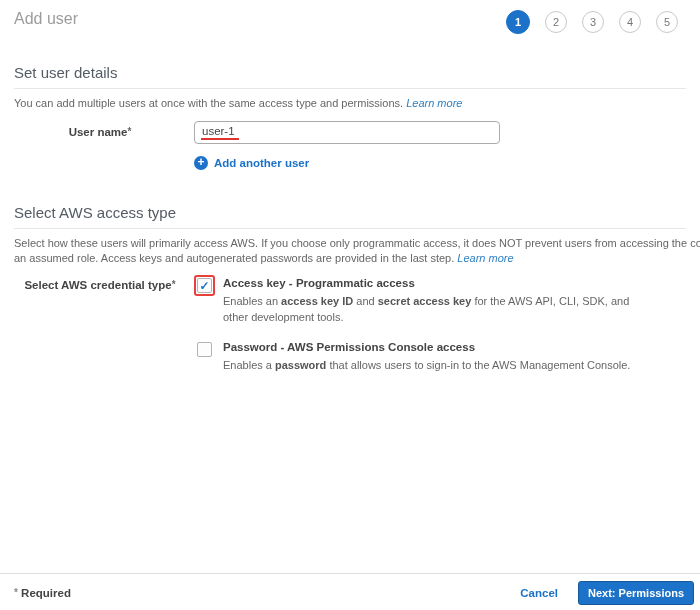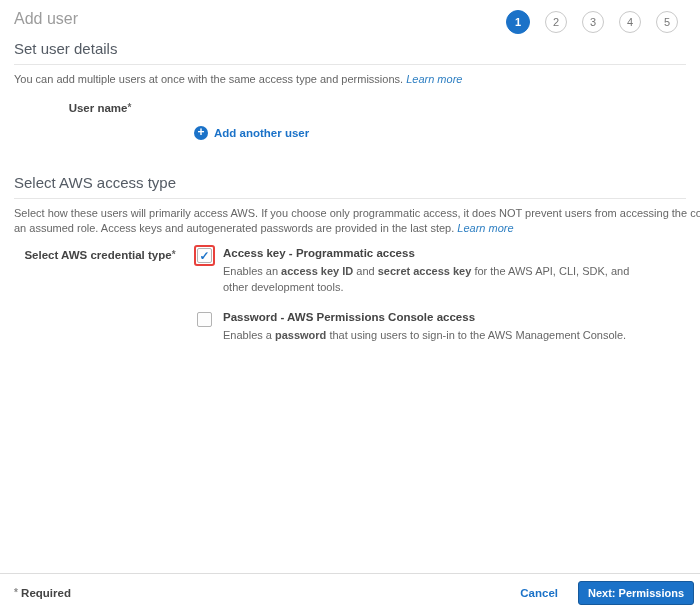--- a/index.html
+++ b/index.html
@@ -22,21 +22,21 @@
     border: 1px solid #c9c9c9; background: #fff; color: #777;
     font-size: 11px; display: flex; align-items: center; justify-content: center;
   }
   .step.active {
     width: 24px; height: 24px;
     background: #1b72c8; border-color: #1b72c8; color: #fff; font-weight: bold;
   }
 
   
   .section-heading { font-size: 15px; font-weight: 400; color: #545b64; }
-  .heading-1 { }
+  .heading-1 { margin-top: 24px; }
   .heading-2 { margin-top: 34px; }
   .divider { border: none; border-top: 1px solid #e6e6e6; margin-top: 7px; }
 
   
   .desc { margin-top: 7px; font-size: 11px; color: #666; line-height: 15px; white-space: nowrap; }
   .learn-more { color: #2e7fc2; text-decoration: none; cursor: pointer; font-style: italic; }
 
   
   .form-row { display: flex; align-items: flex-start; }
   .row-username { margin-top: 10px; }
@@ -118,20 +118,25 @@
   <hr class="divider">
   <div class="desc">
     <span>You can add multiple users at once with the same access type and permissions.</span>
     <a class="learn-more">Learn more</a>
   </div>
 
   <div class="form-row row-username">
     <div class="label-col">
       <span>User name</span><span class="req-mark">*</span>
     </div>
+    <div class="field-col">
+      <div class="textbox">
+        <span class="red-underline">user-1</span>
+      </div>
+    </div>
   </div>
 
   <div class="add-another-row">
     <div class="label-col"></div>
     <div class="field-col">
       <a class="add-another">
         <span class="plus-icon">+</span>
         <span class="link-bold">Add another user</span>
       </a>
     </div>
@@ -166,21 +171,21 @@
   </div>
 
   <div class="form-row option-row-2">
     <div class="label-col"></div>
     <span class="cb-wrap plain">
       <span class="checkbox"></span>
     </span>
     <div class="option-body">
       <div class="option-title">Password - AWS Permissions Console access</div>
       <div class="option-desc">
-        <span>Enables a </span><span class="b">password</span><span> that using users to sign-in to the AWS Management Console.</span>
+        <span>Enables a </span><span class="b">password</span><span> that allows users to sign-in to the AWS Management Console.</span>
       </div>
     </div>
   </div>
 
 </div>
 
 <div class="footer">
   <div class="required-note">
     <span class="mark">*</span>
     <span>Required</span>

